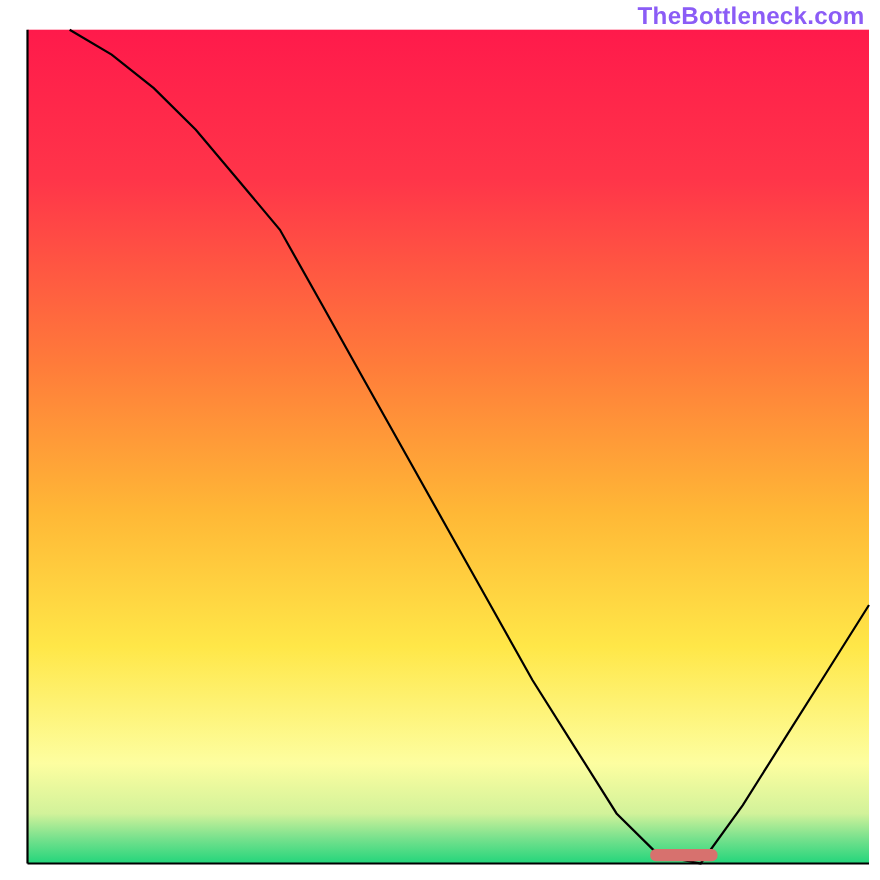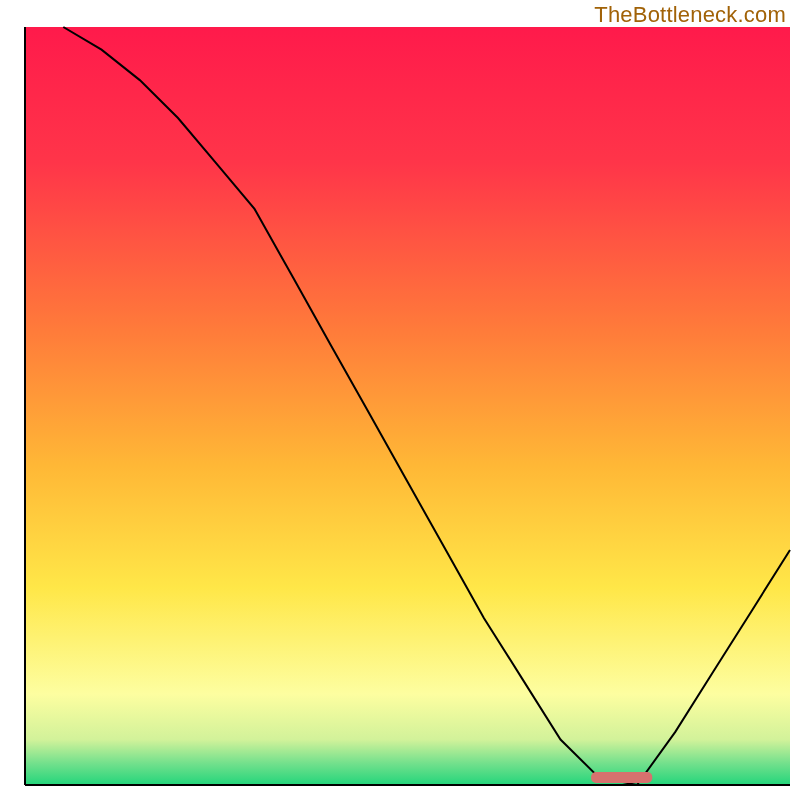--- a/index.html
+++ b/index.html
@@ -14,22 +14,22 @@
   .chart-wrap {
     position: relative;
     width: 800px;
     height: 800px;
   }
   .watermark {
     position: absolute;
     top: 2px;
     right: 14px;
     font-size: 22px;
-    font-weight: normal;
-    color: #a16207;
+    font-weight: bold;
+    color: #8b5cf6;
     letter-spacing: 0.2px;
     z-index: 10;
   }
   svg.chart {
     position: absolute;
     left: 0;
     top: 0;
     width: 800px;
     height: 800px;
   }

